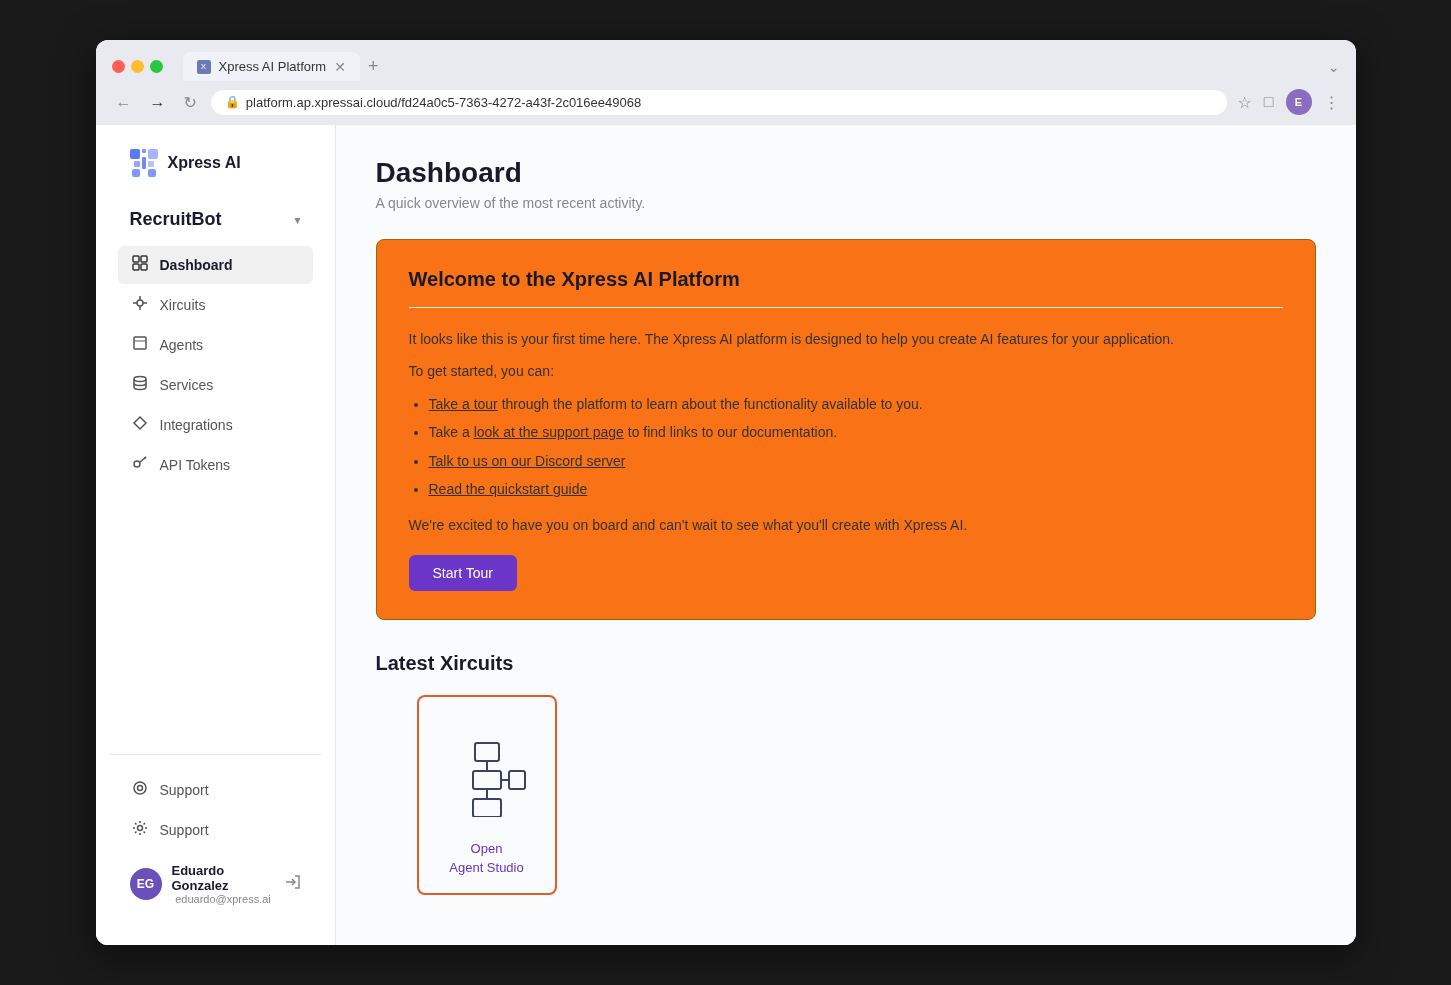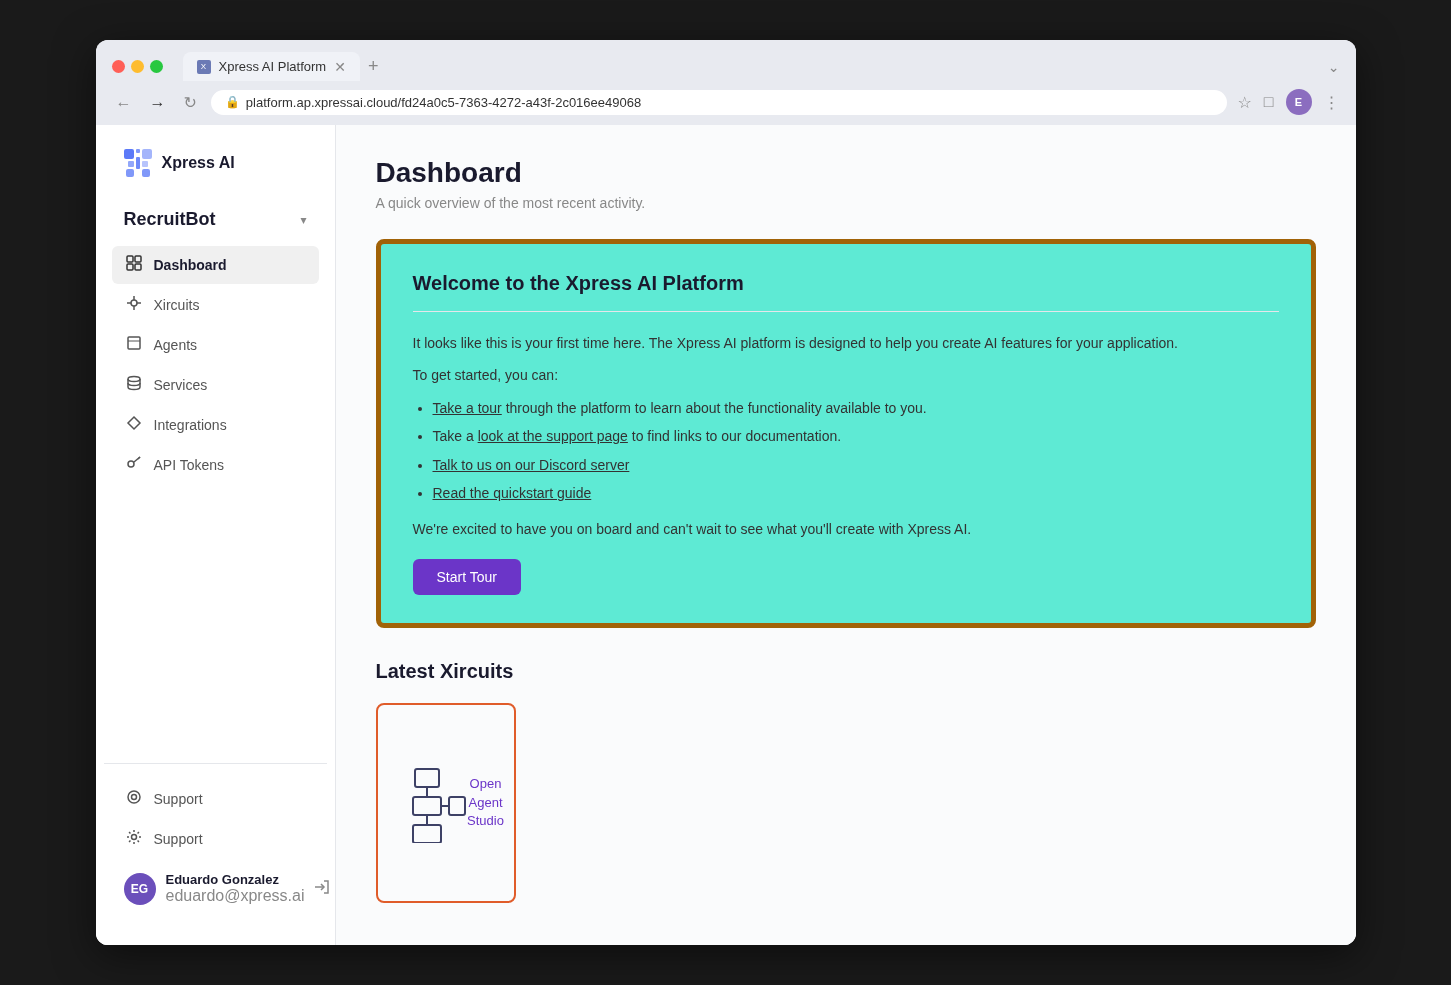--- a/index.html
+++ b/index.html
@@ -154,21 +154,21 @@
     }
 
     
     .sidebar {
       width: 240px;
       min-width: 240px;
       background: white;
       border-right: 1px solid #e5e7eb;
       display: flex;
       flex-direction: column;
-      padding: 24px 8px;
+      padding: 24px 14px;
     }
 
     .logo-area {
       display: flex;
       align-items: center;
       gap: 10px;
       padding: 0 20px 24px;
     }
     .logo-icon {
       width: 28px;
@@ -262,22 +262,23 @@
     }
     .user-info {
       flex: 1;
     }
     .user-name {
       font-size: 13px;
       font-weight: 600;
       color: #1a1a2e;
     }
     .user-email {
-      font-size: 16px;
-      color: #888;
+      font-size: 11px;
+      color: #888;
+      text-align: center;
     }
     .logout-icon {
       color: #888;
       font-size: 16px;
       cursor: pointer;
     }
 
     
     .main-content {
       flex: 1;
@@ -294,22 +295,22 @@
       font-weight: 700;
       color: #1a1a2e;
       margin-bottom: 6px;
     }
     .page-subtitle {
       font-size: 14px;
       color: #888;
     }
 
     .welcome-card {
-      background: #5eead4;
-      border: 5px solid #a16207;
+      background: #f97316;
+      border: 1px solid #a16207;
       border-radius: 8px;
       padding: 28px 32px;
       margin-bottom: 32px;
     }
     .welcome-title {
       font-size: 20px;
       font-weight: 600;
       color: #1a1a2e;
       margin-bottom: 20px;
       padding-bottom: 16px;
@@ -358,25 +359,26 @@
       gap: 16px;
       flex-wrap: wrap;
     }
 
     .xircuit-card {
       width: 140px;
       height: 200px;
       border: 2px solid #e05c2a;
       border-radius: 8px;
       display: flex;
-      flex-direction: row;
+      flex-direction: column;
       align-items: center;
       justify-content: center;
       cursor: pointer;
       padding: 16px;
+      margin-left: 41px;
     }
     .xircuit-icon-area {
       flex: 1;
       display: flex;
       align-items: center;
       justify-content: center;
     }
     .xircuit-label {
       font-size: 13px;
       color: #6b35c8;

